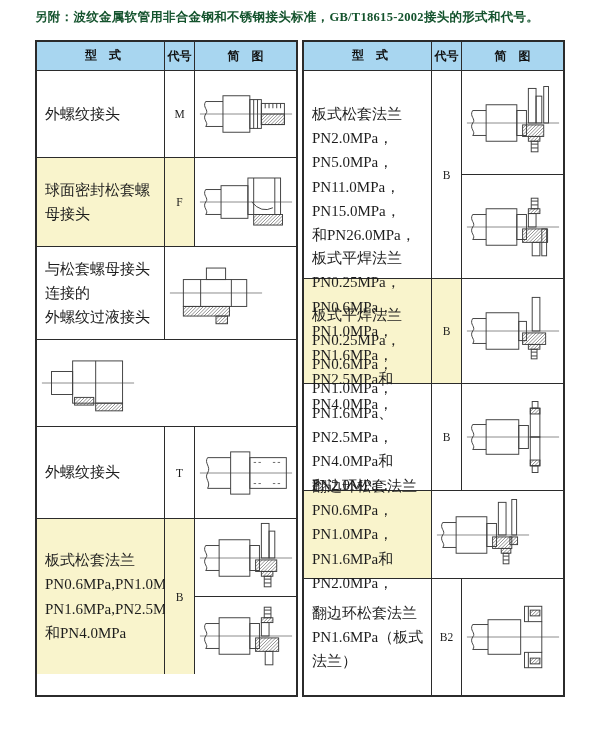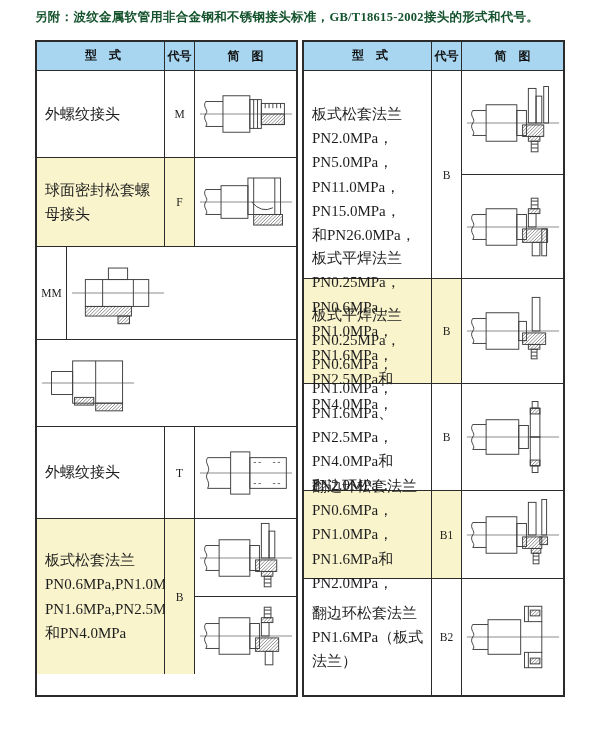--- a/index.html
+++ b/index.html
@@ -118,21 +118,22 @@
               <line x1="75" y1="64" x2="86" y2="53" stroke="#3f3f3f" stroke-width="0.6"></line>
               <line x1="78.5" y1="64" x2="88" y2="54.5" stroke="#3f3f3f" stroke-width="0.6"></line>
               <line x1="82" y1="64" x2="88" y2="58" stroke="#3f3f3f" stroke-width="0.6"></line>
               <line x1="85.5" y1="64" x2="88" y2="61.5" stroke="#3f3f3f" stroke-width="0.6"></line>
             </svg>
           </div>
       </div>
     </div>
 
     <div class="row h93">
-      <div class="cell c-code">MM</div>
+      <div class="cell c-type">与松套螺母接头连接的
+外螺纹过液接头</div>
       <div class="cell c-diag">
         <div class="slot">
             <svg class="diagram" viewBox="0 0 100 80">
               <line x1="2" y1="40" x2="98" y2="40" stroke="#6a6a6a" stroke-width="0.8"></line>
               <rect x="16" y="26" width="66" height="28" fill="none" stroke="#3f3f3f" stroke-width="1"></rect>
               <rect x="40" y="14" width="20" height="12" fill="none" stroke="#3f3f3f" stroke-width="1"></rect>
               <line x1="34" y1="26" x2="34" y2="54" stroke="#3f3f3f" stroke-width="1"></line>
               <line x1="66" y1="26" x2="66" y2="54" stroke="#3f3f3f" stroke-width="1"></line>
               <rect x="16" y="54" width="48" height="10" fill="none" stroke="#3f3f3f" stroke-width="1"></rect>
               <line x1="16" y1="57.5" x2="19.5" y2="54" stroke="#3f3f3f" stroke-width="0.6"></line>
@@ -441,21 +442,20 @@
               <line x1="76" y1="70" x2="78" y2="68" stroke="#3f3f3f" stroke-width="0.6"></line>
             </svg>
           </div>
       </div>
     </div>
 
     <div class="row h88 hl">
       <div class="cell c-type">翻边环松套法兰
 PN0.6MPa，PN1.0MPa，
 PN1.6MPa和PN2.0MPa，</div>
-      <div class="cell c-code">B1</div>
       <div class="cell c-diag">
         <div class="slot">
             <svg class="diagram" viewBox="0 0 100 80">
               <line x1="2" y1="40" x2="98" y2="40" stroke="#6a6a6a" stroke-width="0.8"></line>
               <path d="M 8 27 C 4 33 12 36 8 40 C 4 46 12 49 8 53" fill="none" stroke="#3f3f3f" stroke-width="1"></path>
               <line x1="8" y1="27" x2="22" y2="27" stroke="#3f3f3f" stroke-width="1"></line>
               <line x1="8" y1="53" x2="22" y2="53" stroke="#3f3f3f" stroke-width="1"></line>
               <rect x="22" y="21" width="32" height="38" fill="none" stroke="#3f3f3f" stroke-width="1"></rect>
               <rect x="54" y="28" width="10" height="24" fill="none" stroke="#3f3f3f" stroke-width="1"></rect>
               <rect x="66" y="6" width="8" height="34" fill="none" stroke="#3f3f3f" stroke-width="1"></rect>

